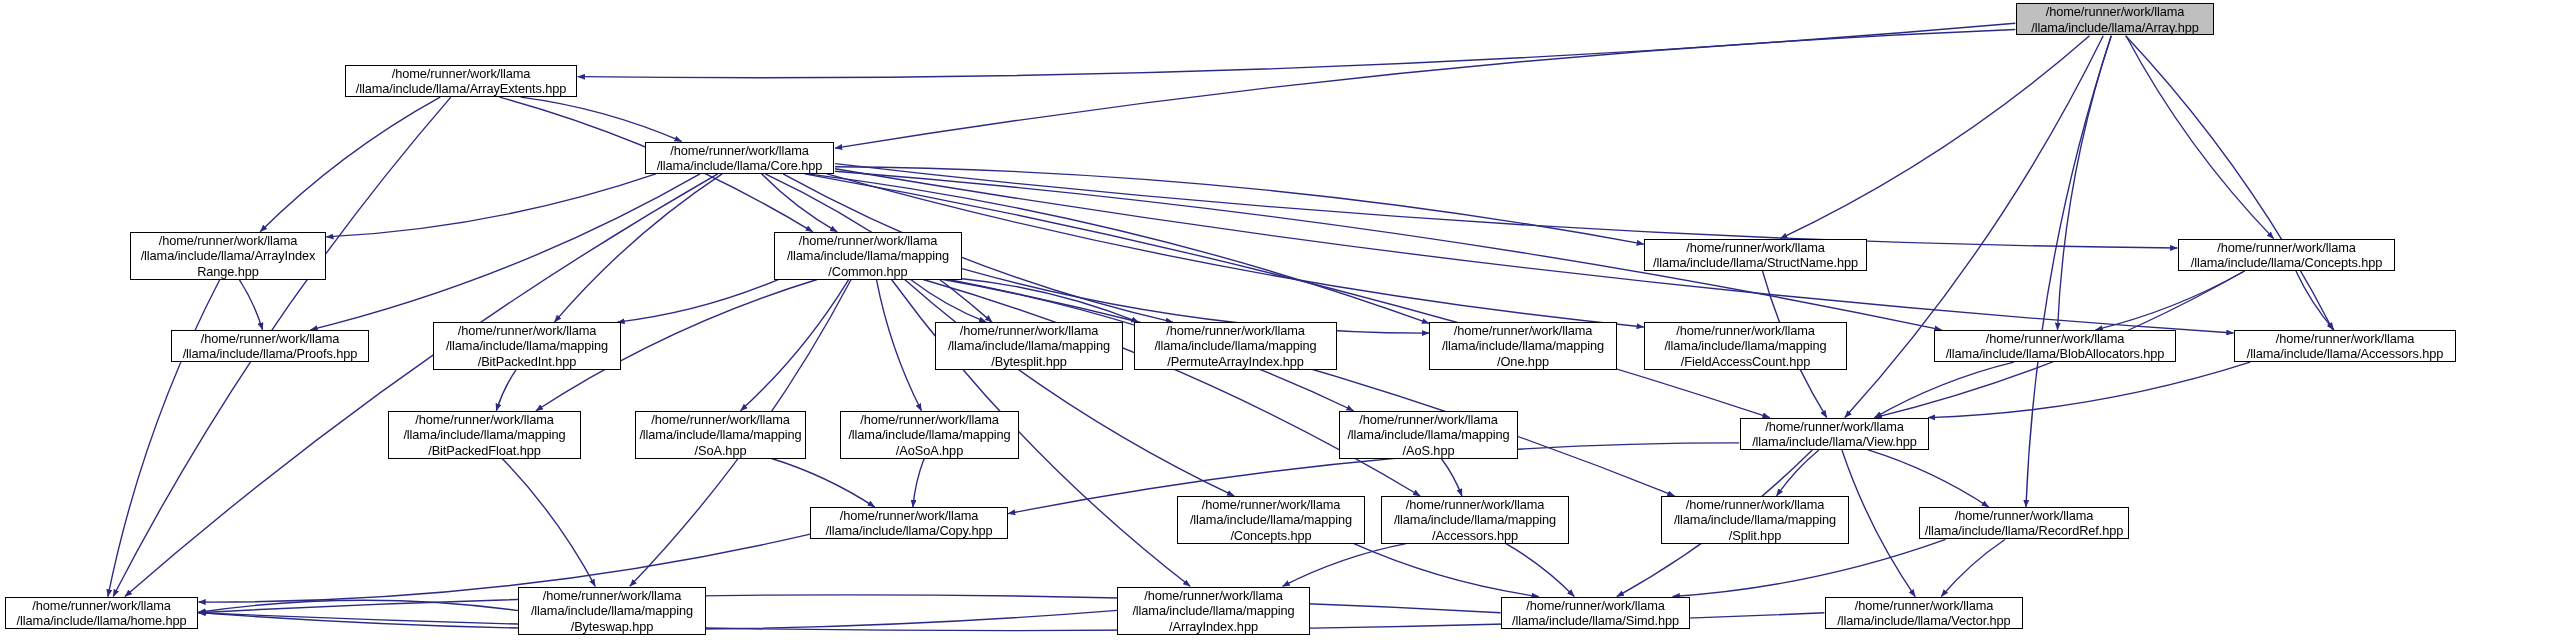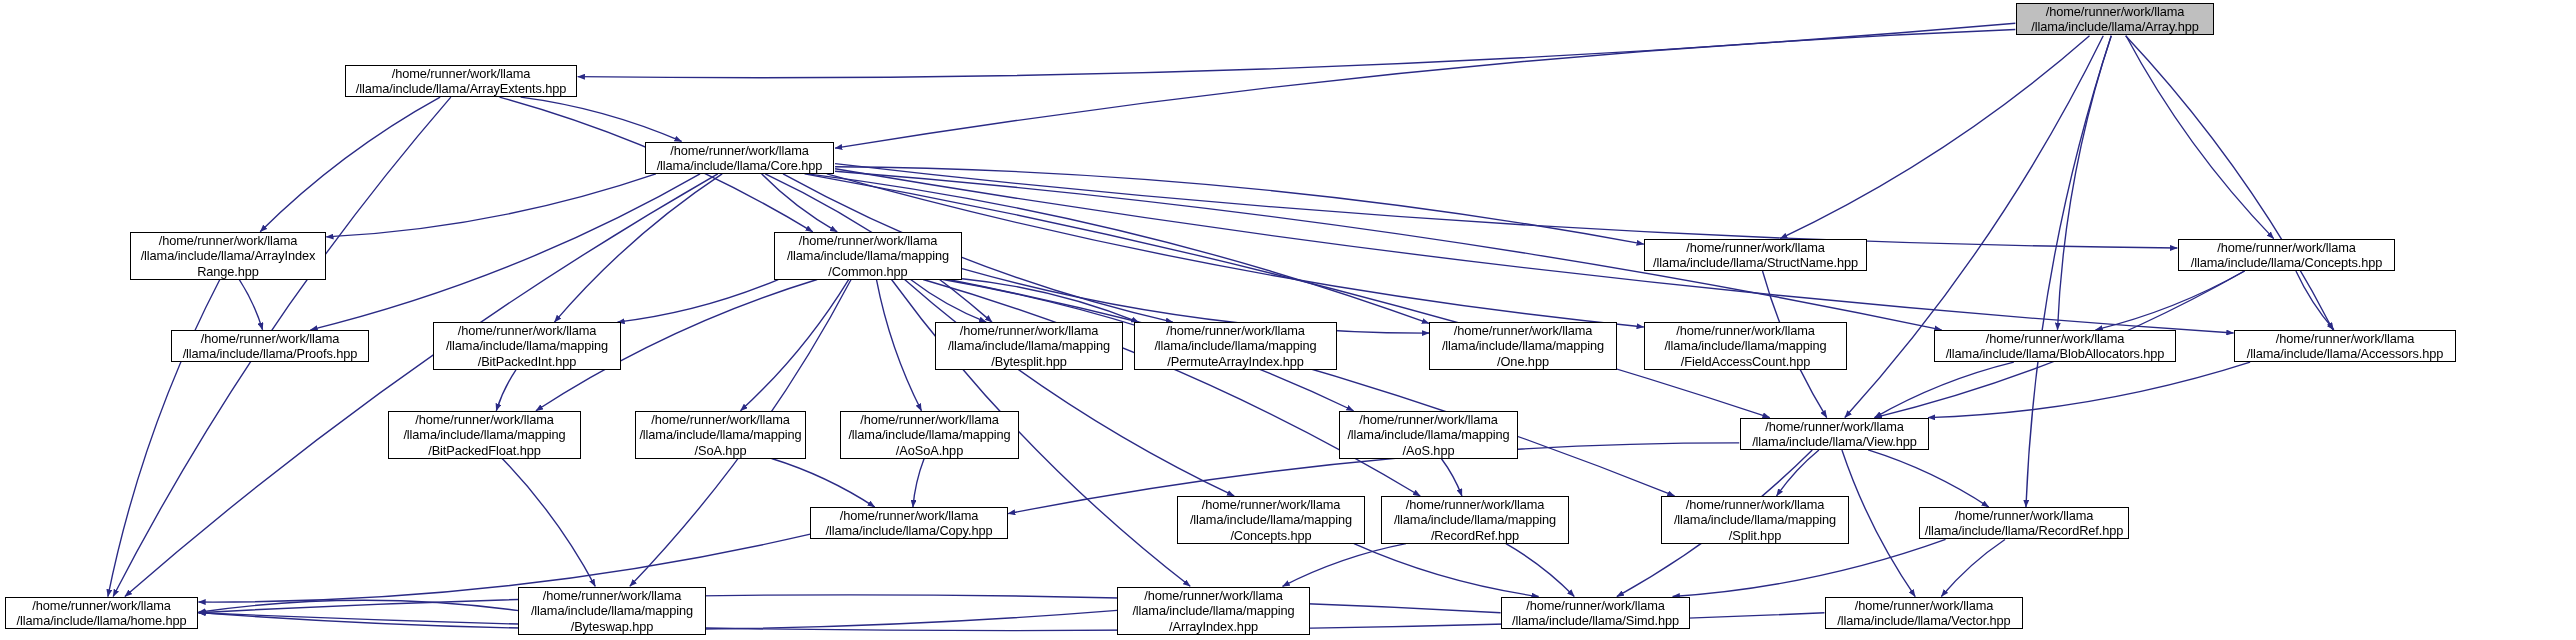--- a/index.html
+++ b/index.html
@@ -16,21 +16,21 @@
     box-sizing:border-box;
     background:#ffffff;
     border:0.9px solid #000000;
     color:#000000;
     font-size:12.8px;
     line-height:15.3px;
     text-align:center;
     display:flex;
     flex-direction:column;
     align-items:center;
-    justify-content:center;
+    justify-content:flex-start;
     white-space:pre;
     z-index:5;
     letter-spacing:-0.1px;
   }
   .node.root{
     background:#bfbfbf;
     border:0.9px solid #000000;
   }
   .node .lbl{display:block;}
 </style>
@@ -127,21 +127,21 @@
     <div class="node" style="left: 1644px; top: 322px; width: 203px; height: 48px;"><span class="lbl">/home/runner/work/llama</span><span class="lbl">/llama/include/llama/mapping</span><span class="lbl">/FieldAccessCount.hpp</span></div>
     <div class="node" style="left: 1934px; top: 330px; width: 242px; height: 32px;"><span class="lbl">/home/runner/work/llama</span><span class="lbl">/llama/include/llama/BlobAllocators.hpp</span></div>
     <div class="node" style="left: 2234px; top: 330px; width: 222px; height: 32px;"><span class="lbl">/home/runner/work/llama</span><span class="lbl">/llama/include/llama/Accessors.hpp</span></div>
     <div class="node" style="left: 388px; top: 411px; width: 193px; height: 48px;"><span class="lbl">/home/runner/work/llama</span><span class="lbl">/llama/include/llama/mapping</span><span class="lbl">/BitPackedFloat.hpp</span></div>
     <div class="node" style="left: 635px; top: 411px; width: 171px; height: 48px;"><span class="lbl">/home/runner/work/llama</span><span class="lbl">/llama/include/llama/mapping</span><span class="lbl">/SoA.hpp</span></div>
     <div class="node" style="left: 840px; top: 411px; width: 179px; height: 48px;"><span class="lbl">/home/runner/work/llama</span><span class="lbl">/llama/include/llama/mapping</span><span class="lbl">/AoSoA.hpp</span></div>
     <div class="node" style="left: 1339px; top: 411px; width: 179px; height: 48px;"><span class="lbl">/home/runner/work/llama</span><span class="lbl">/llama/include/llama/mapping</span><span class="lbl">/AoS.hpp</span></div>
     <div class="node" style="left: 1740px; top: 418px; width: 189px; height: 32px;"><span class="lbl">/home/runner/work/llama</span><span class="lbl">/llama/include/llama/View.hpp</span></div>
     <div class="node" style="left: 810px; top: 507px; width: 198px; height: 32px;"><span class="lbl">/home/runner/work/llama</span><span class="lbl">/llama/include/llama/Copy.hpp</span></div>
     <div class="node" style="left: 1177px; top: 496px; width: 188px; height: 48px;"><span class="lbl">/home/runner/work/llama</span><span class="lbl">/llama/include/llama/mapping</span><span class="lbl">/Concepts.hpp</span></div>
-    <div class="node" style="left: 1381px; top: 496px; width: 188px; height: 48px;"><span class="lbl">/home/runner/work/llama</span><span class="lbl">/llama/include/llama/mapping</span><span class="lbl">/RecordRef.hpp</span></div>
+    <div class="node" style="left: 1381px; top: 496px; width: 188px; height: 48px;"><span class="lbl">/home/runner/work/llama</span><span class="lbl">/llama/include/llama/mapping</span><span class="lbl">/Accessors.hpp</span></div>
     <div class="node" style="left: 1661px; top: 496px; width: 188px; height: 48px;"><span class="lbl">/home/runner/work/llama</span><span class="lbl">/llama/include/llama/mapping</span><span class="lbl">/Split.hpp</span></div>
     <div class="node" style="left: 1919px; top: 507px; width: 210px; height: 32px;"><span class="lbl">/home/runner/work/llama</span><span class="lbl">/llama/include/llama/RecordRef.hpp</span></div>
     <div class="node" style="left: 5.1px; top: 597px; width: 193px; height: 32px;"><span class="lbl">/home/runner/work/llama</span><span class="lbl">/llama/include/llama/home.hpp</span></div>
     <div class="node" style="left: 518px; top: 587px; width: 188px; height: 48px;"><span class="lbl">/home/runner/work/llama</span><span class="lbl">/llama/include/llama/mapping</span><span class="lbl">/Byteswap.hpp</span></div>
     <div class="node" style="left: 1117px; top: 587px; width: 193px; height: 48px;"><span class="lbl">/home/runner/work/llama</span><span class="lbl">/llama/include/llama/mapping</span><span class="lbl">/ArrayIndex.hpp</span></div>
     <div class="node" style="left: 1501px; top: 597px; width: 189px; height: 32px;"><span class="lbl">/home/runner/work/llama</span><span class="lbl">/llama/include/llama/Simd.hpp</span></div>
     <div class="node" style="left: 1825px; top: 597px; width: 198px; height: 32px;"><span class="lbl">/home/runner/work/llama</span><span class="lbl">/llama/include/llama/Vector.hpp</span></div>
   </div>
 
 

